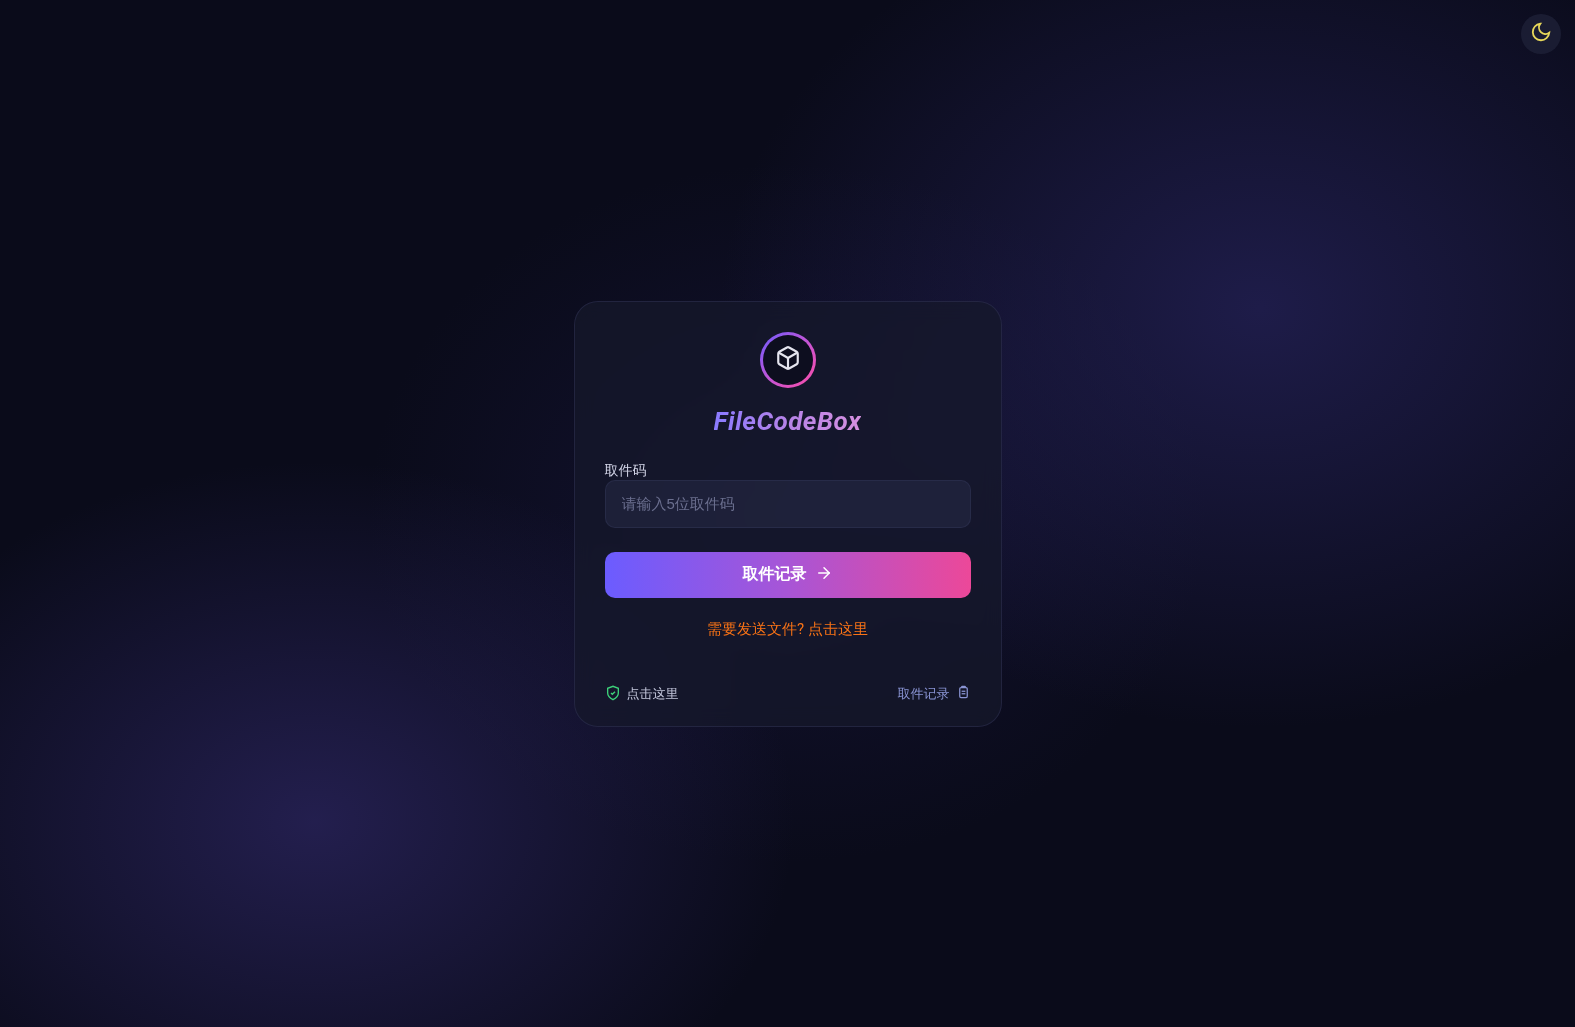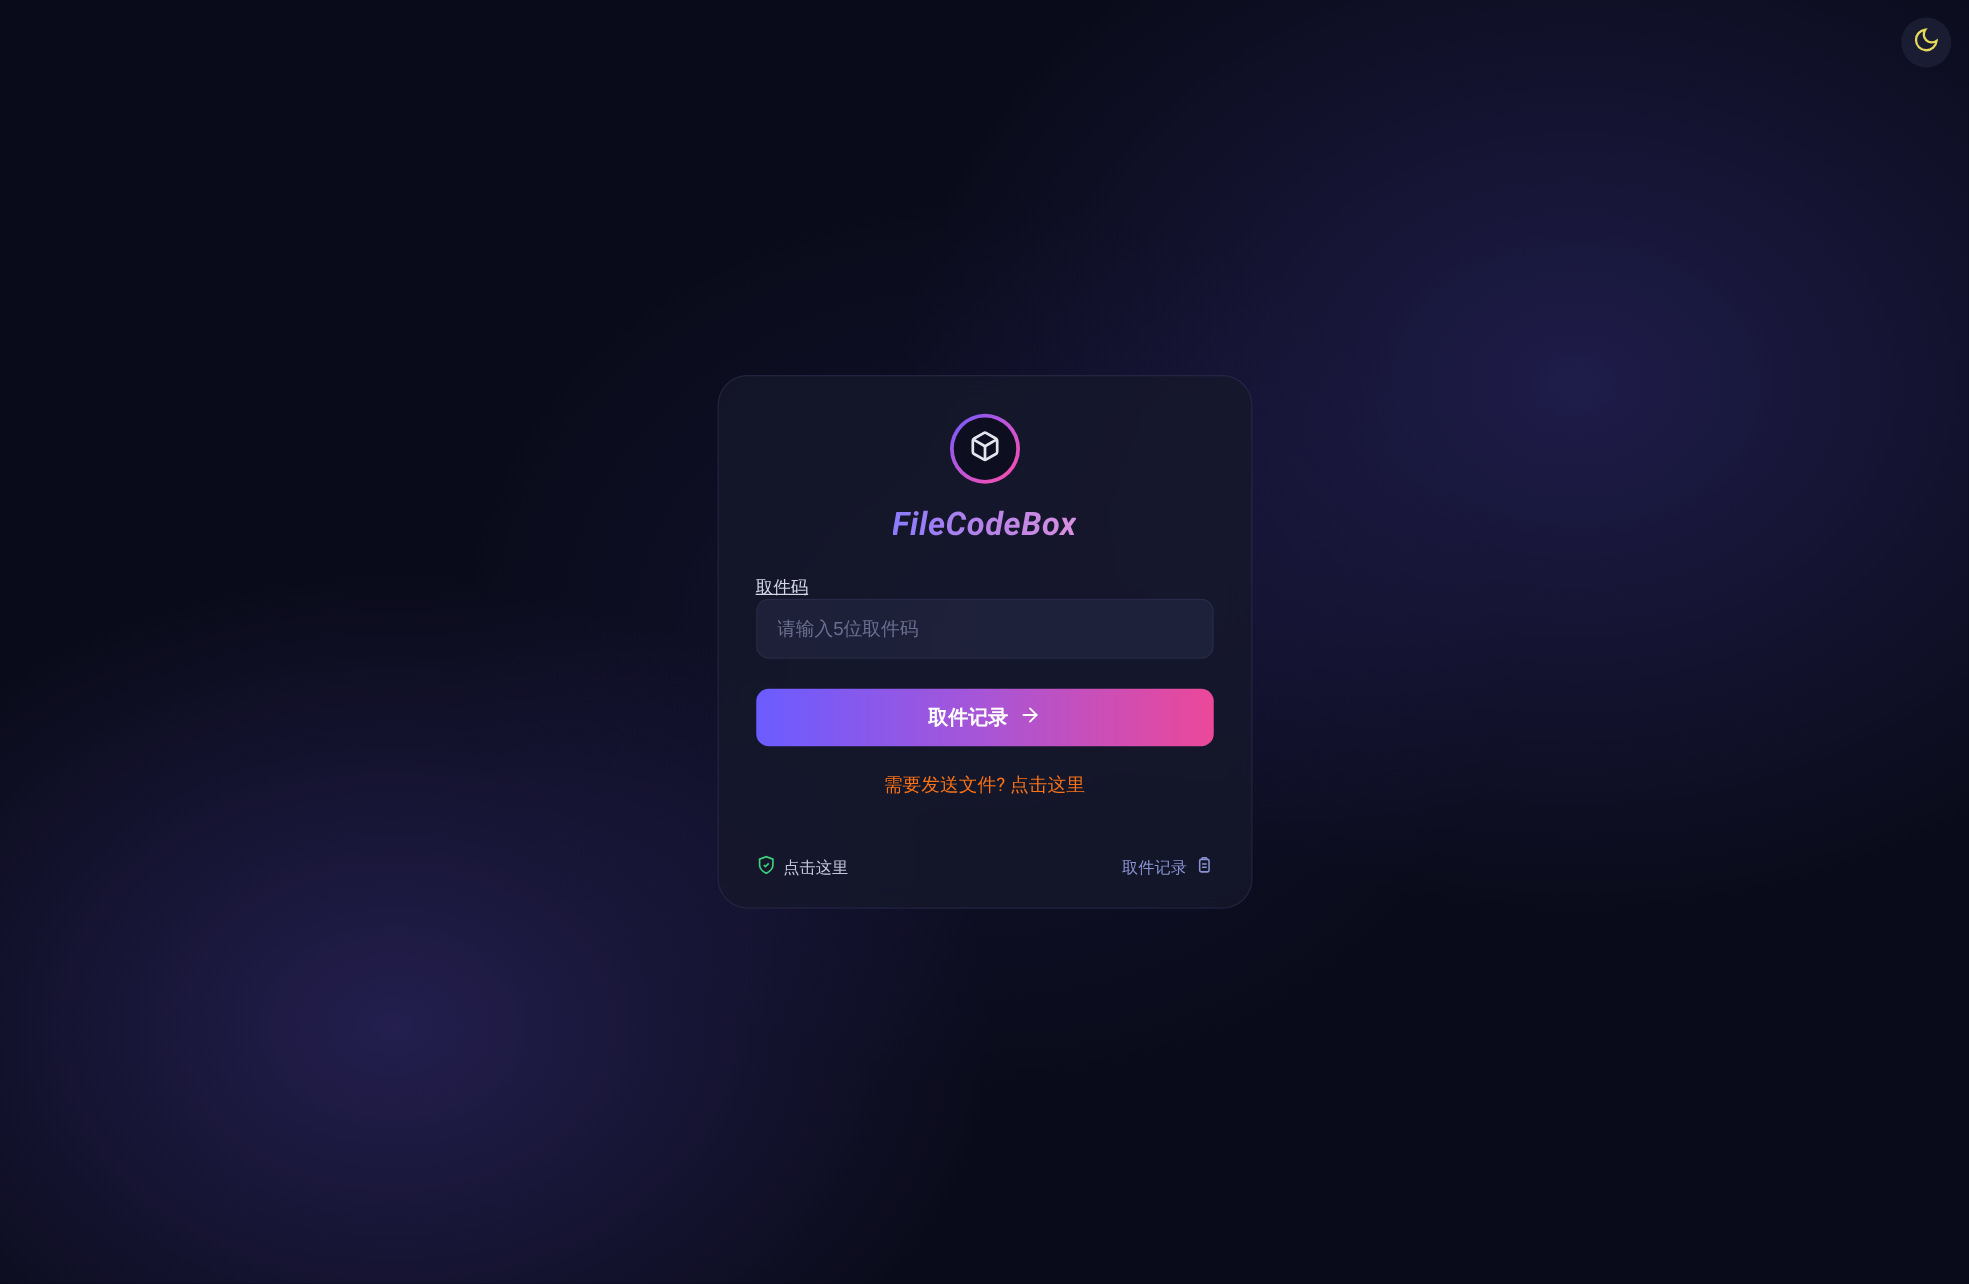--- a/index.html
+++ b/index.html
@@ -101,21 +101,20 @@
   -webkit-background-clip: text;
   -webkit-text-fill-color: transparent;
   background-clip: text;
   letter-spacing: 0.5px;
 }
 
 .field-label {
   color: #d4d6e8;
   font-size: 14px;
   display: block;
-  text-decoration: underline;
 }
 
 .code-input {
   width: 100%;
   height: 48px;
   background: rgba(50, 54, 85, 0.35);
   border: 1px solid rgba(80, 85, 130, 0.2);
   border-radius: 10px;
   padding: 0 16px;
   color: #fde047;

